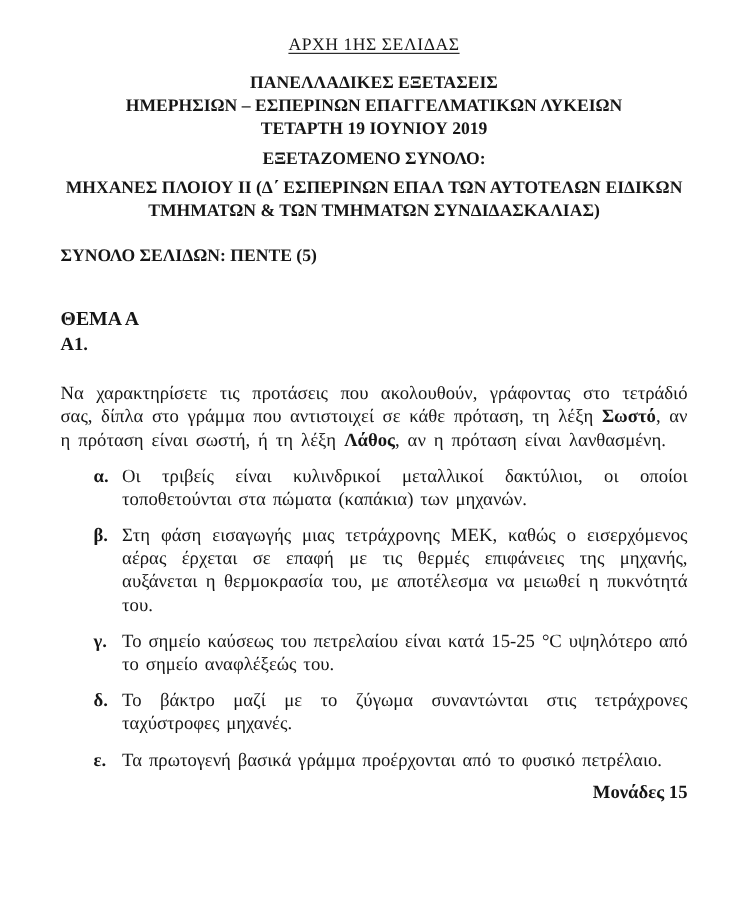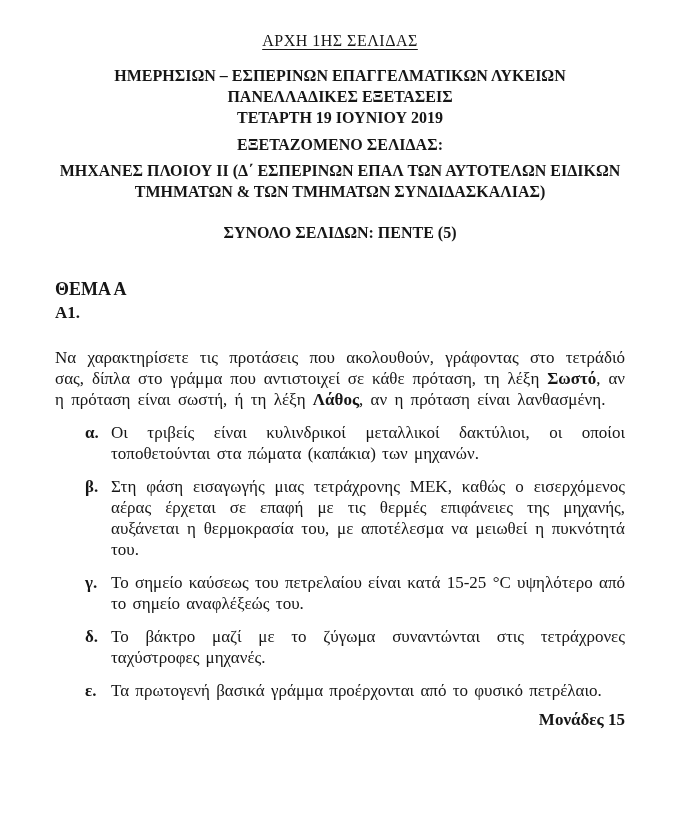--- a/index.html
+++ b/index.html
@@ -32,21 +32,20 @@
     text-align: center;
     font-weight: bold;
     font-size: 16px;
     line-height: 21px;
   }
   .head-block .hline { margin: 0; }
   .subject-block { margin-top: 6px; }
   .subject2-block { margin-top: 5px; }
   .total-pages {
     margin-top: 20px;
-    text-align: center;
     font-weight: bold;
     font-size: 16px;
   }
   .theme-heading {
     margin-top: 36px;
     font-weight: bold;
     font-size: 18px;
   }
   .q-row {
     display: flex;
@@ -85,27 +84,27 @@
   b { font-weight: bold; }
 </style>
 </head>
 <body>
 
 <div class="sheet">
 
   <div class="marker">ΑΡΧΗ 1ΗΣ ΣΕΛΙΔΑΣ</div>
 
   <div class="head-block">
+    <div class="hline">ΠΑΝΕΛΛΑΔΙΚΕΣ ΕΞΕΤΑΣΕΙΣ</div>
     <div class="hline">ΗΜΕΡΗΣΙΩΝ – ΕΣΠΕΡΙΝΩΝ ΕΠΑΓΓΕΛΜΑΤΙΚΩΝ ΛΥΚΕΙΩΝ</div>
-    <div class="hline">ΠΑΝΕΛΛΑΔΙΚΕΣ ΕΞΕΤΑΣΕΙΣ</div>
     <div class="hline">ΤΕΤΑΡΤΗ 19 ΙΟΥΝΙΟΥ 2019</div>
   </div>
 
   <div class="head-block subject-block">
-    <div class="hline">ΕΞΕΤΑΖΟΜΕΝΟ ΣΕΛΙΔΑΣ:</div>
+    <div class="hline">ΕΞΕΤΑΖΟΜΕΝΟ ΣΥΝΟΛΟ:</div>
   </div>
 
   <div class="head-block subject2-block">
     <div class="hline">ΜΗΧΑΝΕΣ ΠΛΟΙΟΥ ΙΙ (Δ΄ ΕΣΠΕΡΙΝΩΝ ΕΠΑΛ ΤΩΝ ΑΥΤΟΤΕΛΩΝ ΕΙΔΙΚΩΝ ΤΜΗΜΑΤΩΝ &amp; ΤΩΝ ΤΜΗΜΑΤΩΝ ΣΥΝΔΙΔΑΣΚΑΛΙΑΣ)</div>
   </div>
 
   <div class="total-pages">ΣΥΝΟΛΟ ΣΕΛΙΔΩΝ: ΠΕΝΤΕ (5)</div>
 
   <div class="theme-heading">ΘΕΜΑ Α</div>
 

